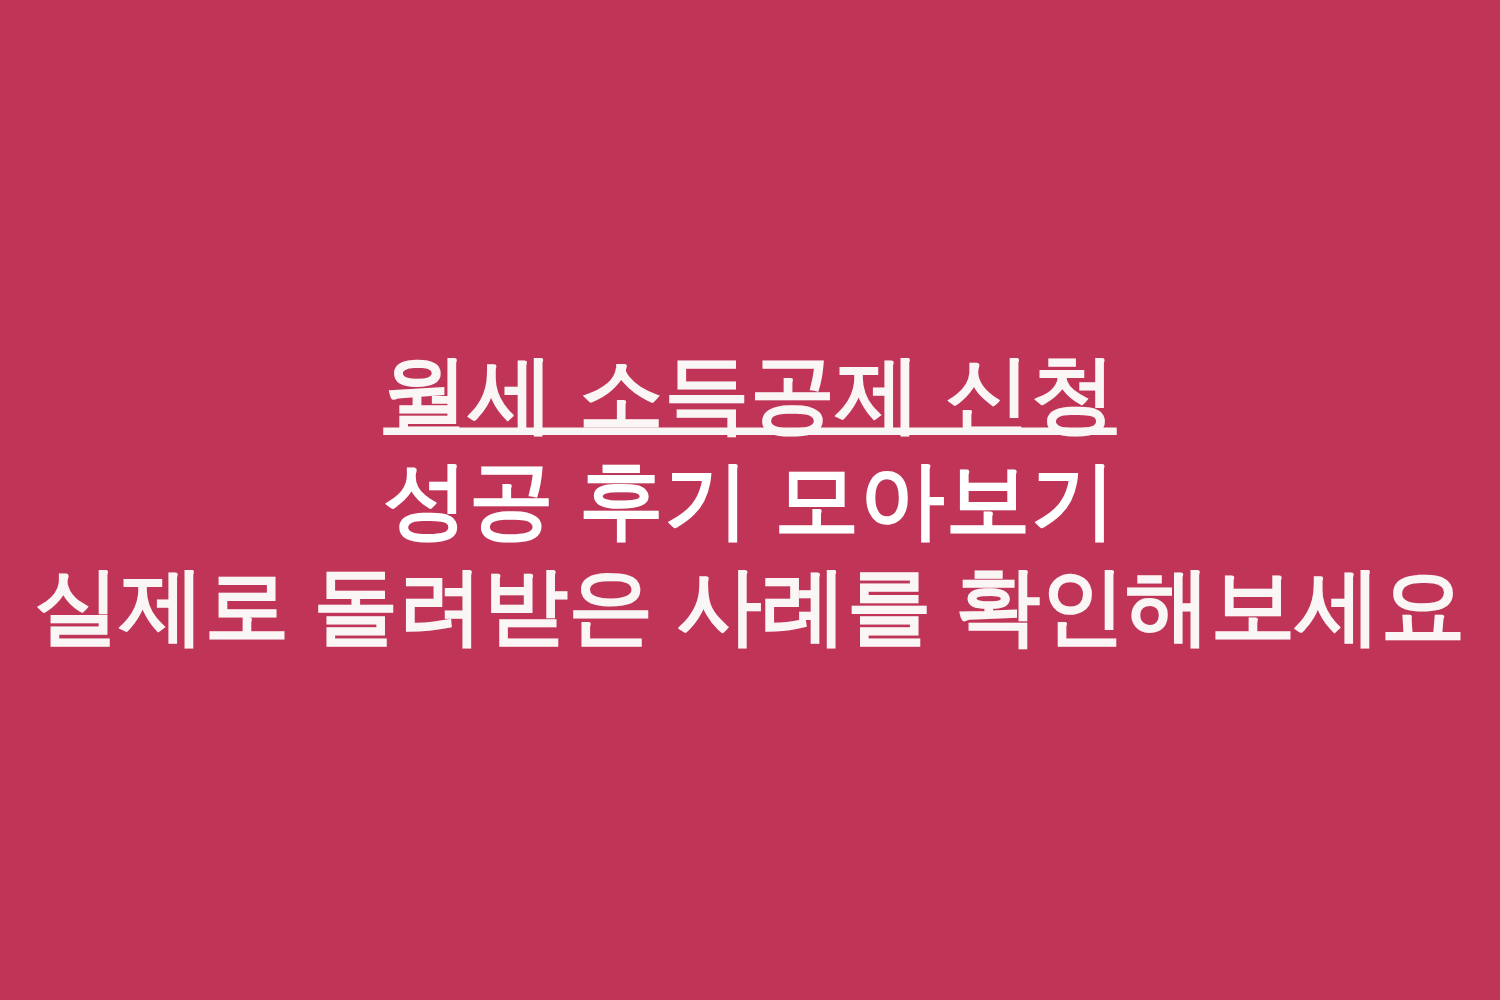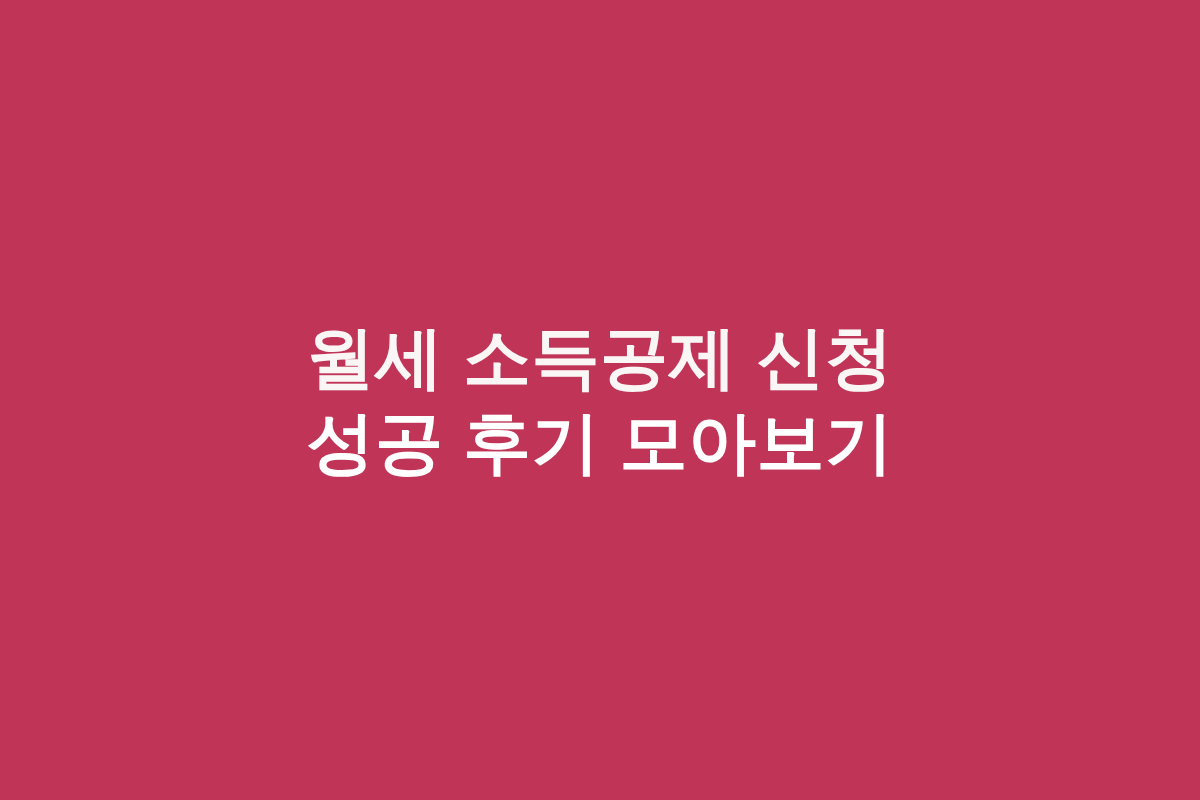--- a/index.html
+++ b/index.html
@@ -53,20 +53,21 @@
     letter-spacing: 0px;
   }
 </style>
 </head>
 <body>
 
 <div id="banner" style="background-color: rgb(192, 53, 87);">
 
   <div id="headline-block" style="text-align: center;">
 
-    <span class="headline-line" style="color: rgb(250, 246, 246);">월세 소득공제 신청</span>
+    <span class="headline-line" style="color: rgb(250, 246, 246); text-decoration: underline;">월세 소득공제 신청</span>
 
     <span class="headline-line" style="color: #ffffff;">성공 후기 모아보기</span>
 
+    <span class="headline-line line-wide" style="color: rgb(250, 246, 246);">실제로 돌려받은 사례를 확인해보세요</span>
 
   </div>
 
 </div>
 
 </body></html>

